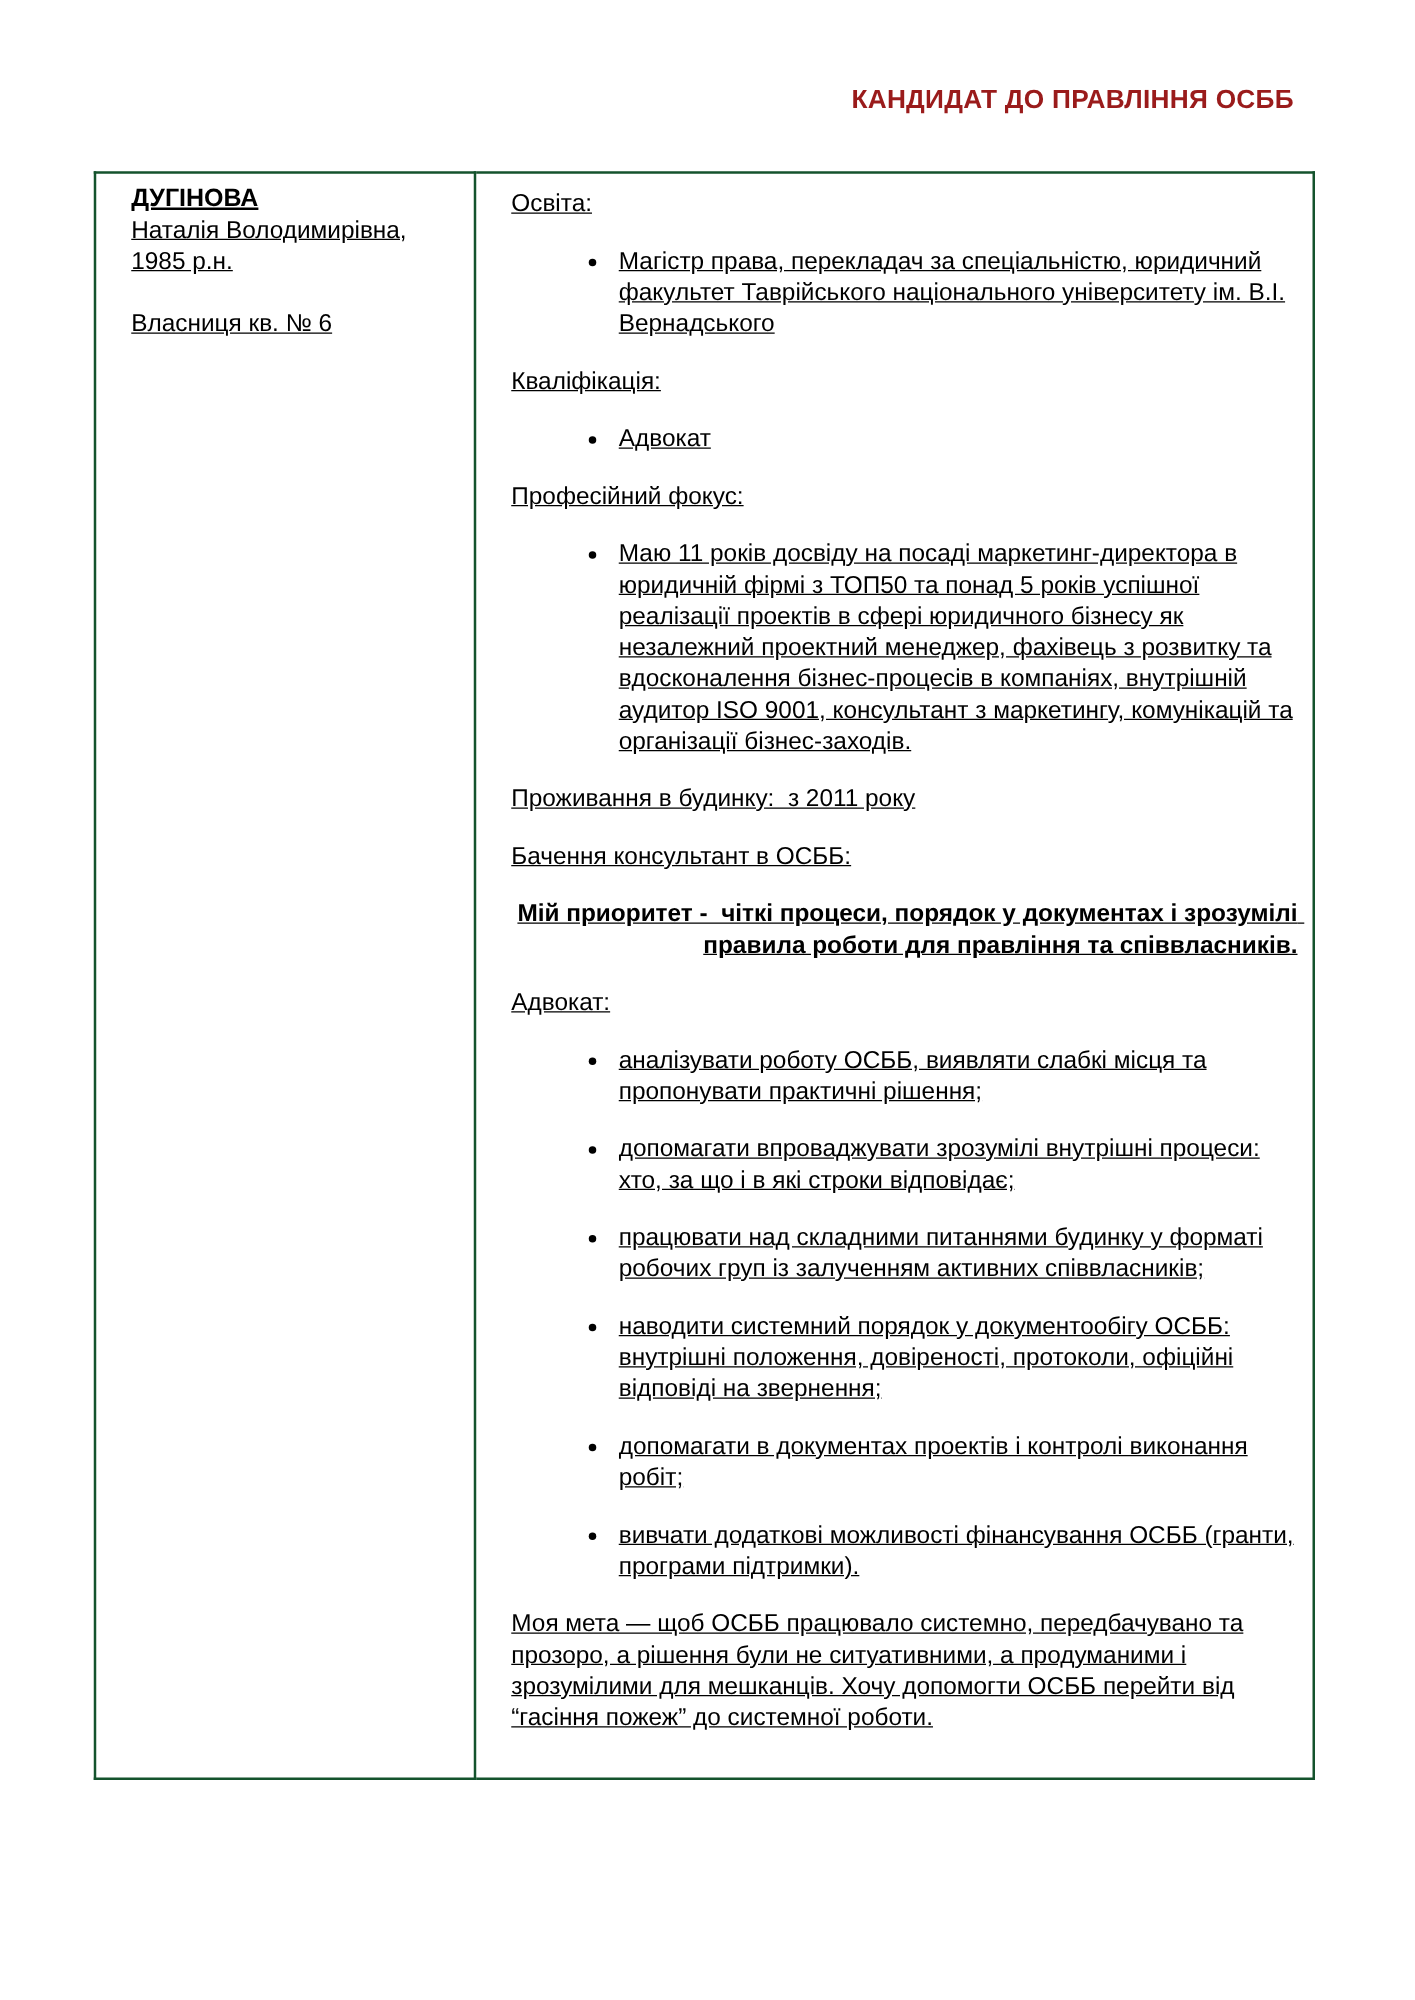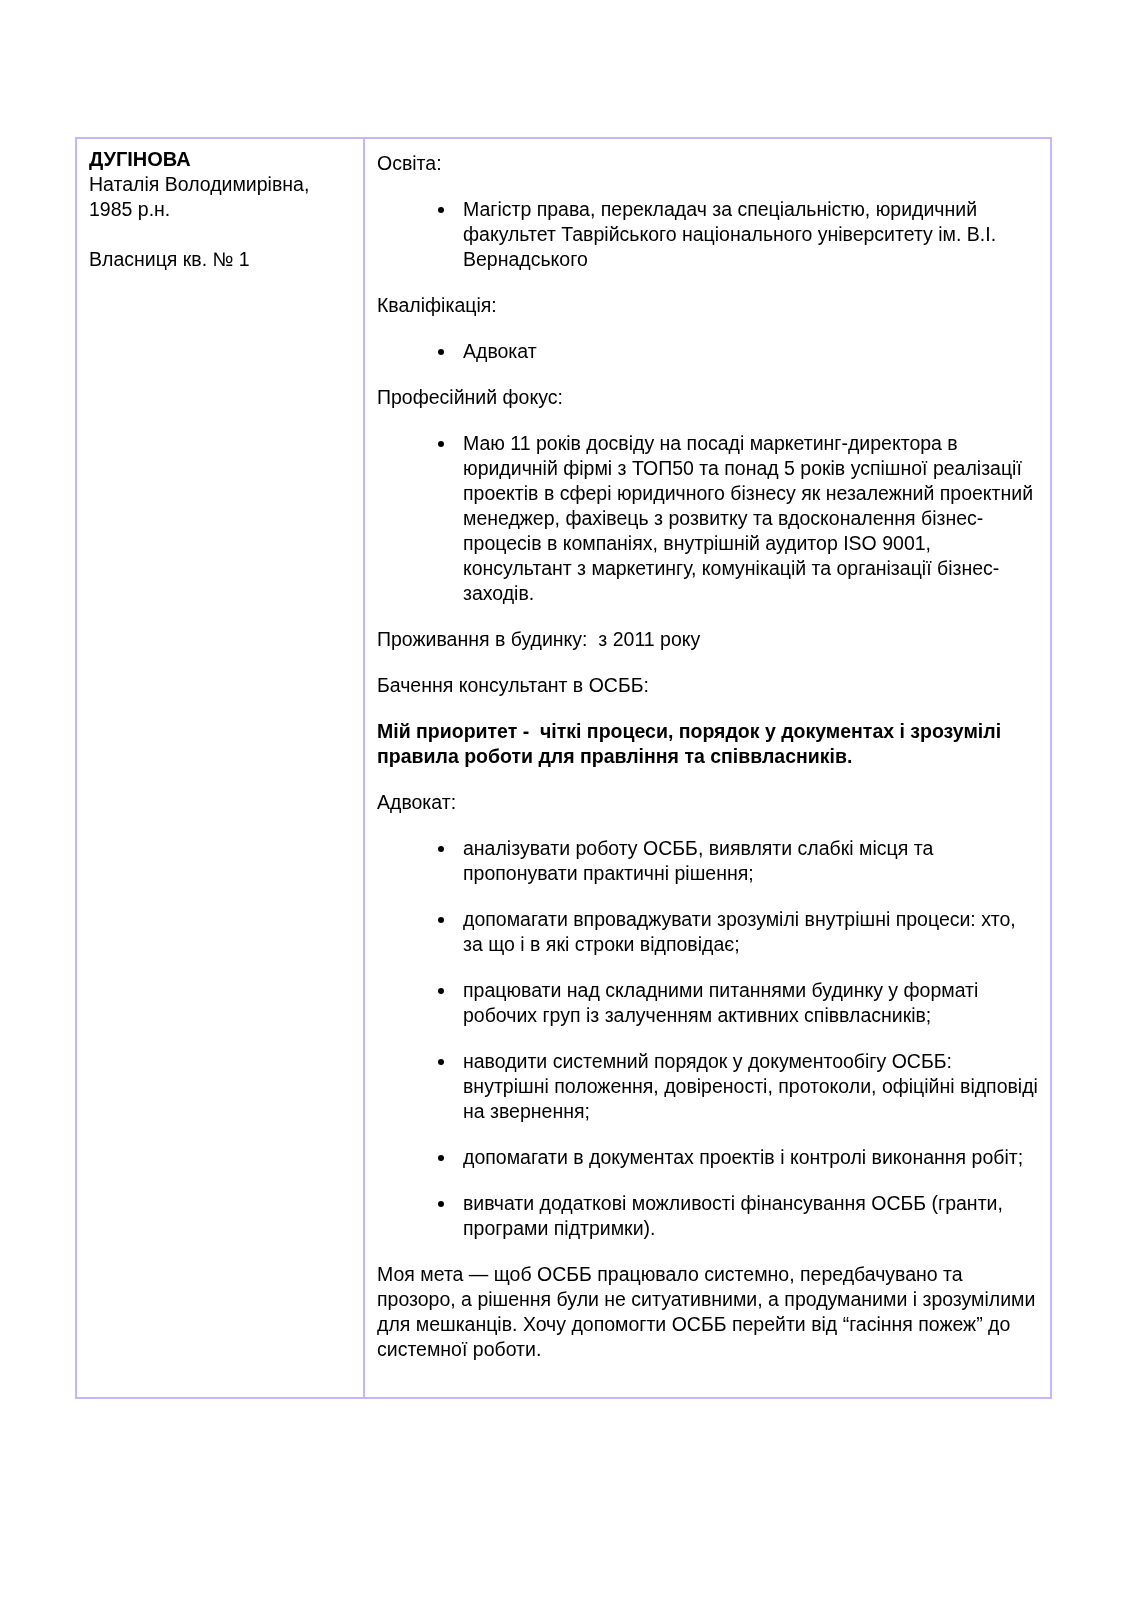--- a/index.html
+++ b/index.html
@@ -29,67 +29,69 @@
   }
   table.profile-table {
     position: absolute;
     top: 137px;
     left: 75px;
     width: 977px;
     border-collapse: collapse;
     table-layout: fixed;
   }
   table.profile-table td {
-    border: 2px solid #c4b5fd;
+    border: 2px solid #14532d;
     vertical-align: top;
-    padding: 8px 12px 14px 12px;
+    padding: 8px 12px 14px 28px;
     font-size: 19.5px;
     line-height: 25px;
+    text-decoration: underline;
   }
   td.left-cell  { width: 262px; }
   td.right-cell { }
   .name-surname {
     font-weight: bold;
     font-size: 20px;
   }
   .left-cell p { margin: 0; }
   .owner-line { margin-top: 25px !important; }
   .right-cell p {
     margin: 0 0 0 0;
     padding: 0;
   }
   .para { margin: 21px 0 !important; }
   .para:first-child { margin-top: 4px !important; }
-  .bold-para { font-weight: bold; }
+  .bold-para { font-weight: bold; text-align: right; }
   .pre { white-space: pre-wrap; }
   ul.bullets {
     margin: 21px 0;
     padding-left: 80px;
     list-style-type: disc;
   }
   ul.bullets li {
     margin: 0 0 21px 0;
     padding-left: 6px;
   }
   ul.bullets li:last-child { margin-bottom: 0; }
 </style>
 </head>
 <body>
 
 <div class="page">
 
+  <div class="doc-header">КАНДИДАТ ДО ПРАВЛІННЯ ОСББ</div>
 
   <table class="profile-table">
     <tbody>
         <tr>
       <td class="left-cell">
         <p class="name-surname">ДУГІНОВА</p>
         <p>Наталія Володимирівна,</p>
         <p>1985 р.н.</p>
-        <p class="owner-line">Власниця кв. № 1</p>
+        <p class="owner-line">Власниця кв. № 6</p>
       </td>
       <td class="right-cell">
 
         <p class="para">Освіта:</p>
         <ul class="bullets">
           <li>Магістр права, перекладач за спеціальністю, юридичний факультет Таврійського національного університету ім. В.І. Вернадського</li>
         </ul>
 
         <p class="para">Кваліфікація:</p>
         <ul class="bullets">

